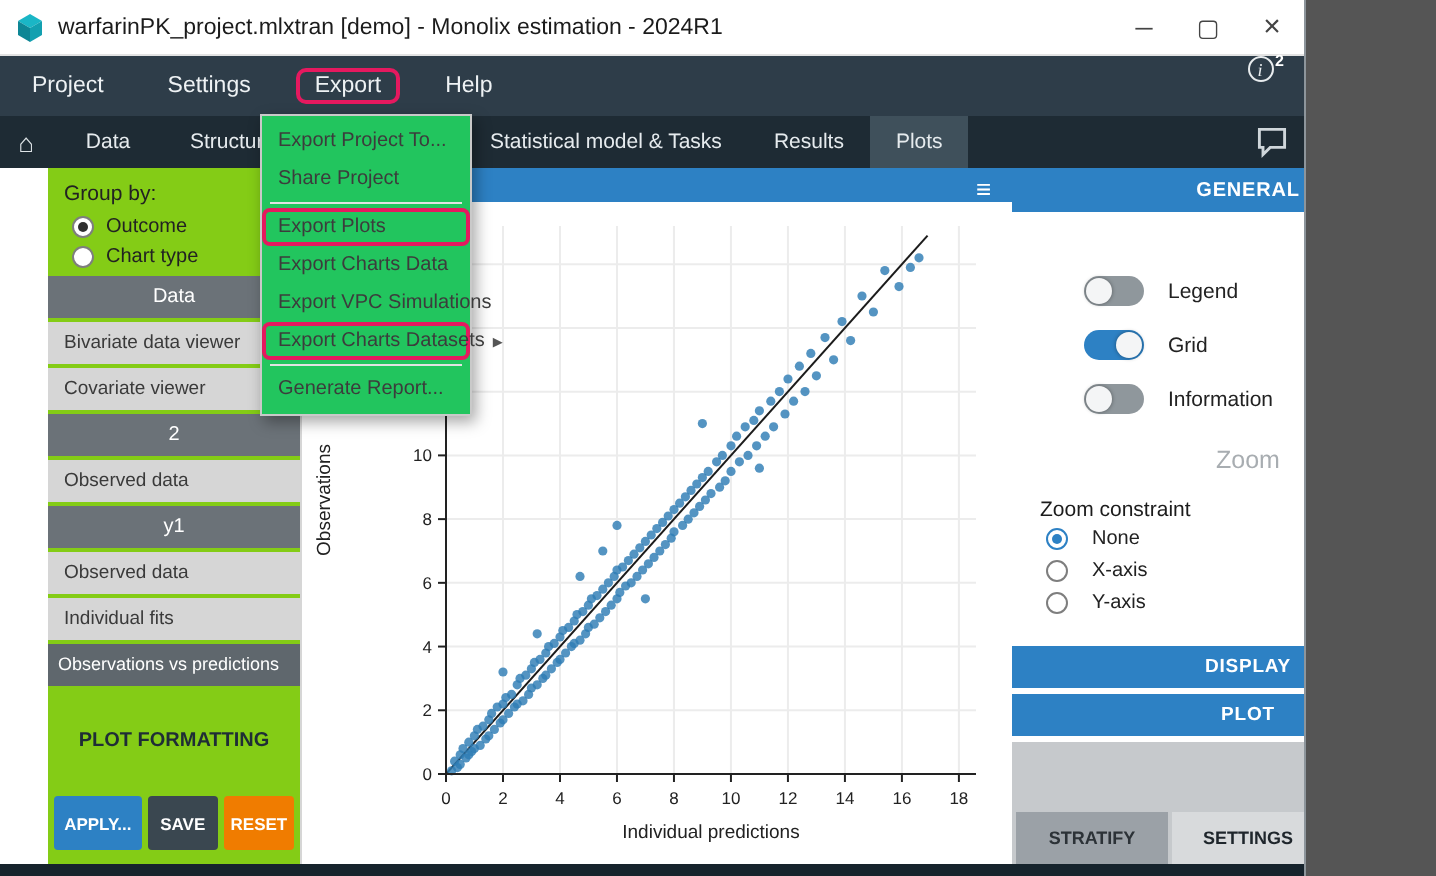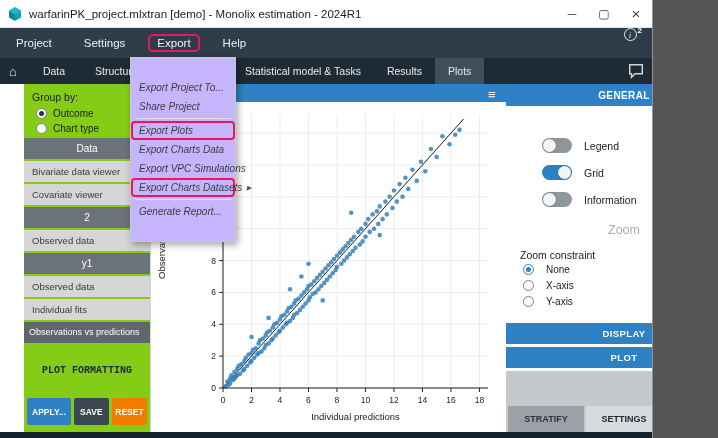--- a/index.html
+++ b/index.html
@@ -52,21 +52,21 @@
   .radio { width:11px; height:11px; border:1px solid #7e7e7e; border-radius:50%;
     position:relative; background:#fff; flex:none; }
   .radio.state-on::after { content:""; position:absolute; left:2px; top:2px; width:5px; height:5px;
     border-radius:50%; background:#2f2f2f; }
   .radio.blue.state-on { border-color:#2d81c4; }
   .radio.blue.state-on::after { background:#2d81c4; }
   .side-row { margin-top:2px; height:21px; line-height:21px; background:#d6d6d6;
     color:#3a3a3a; font-size:9.5px; padding-left:8px; white-space:nowrap; overflow:hidden; }
   .side-row.header { background:#6b7278; color:#fff; text-align:center; padding-left:0; font-size:10px; }
   .side-row.state-on { background:#5f676d; color:#fff; font-size:9px; padding-left:5px; }
-  .plot-fmt { margin-top:22px; text-align:center; font-size:10px; font-weight:bold; color:#1f2d36;font-family:Liberation Mono, monospace; }
+  .plot-fmt { margin-top:22px; text-align:center; font-size:10px; font-weight:bold; color:#1f2d36; }
   .side-buttons { position:absolute; bottom:7px; left:3px; right:3px; display:flex; gap:3px; }
   .sbtn { height:27px; border:none; color:#fff; font-weight:bold; font-size:8.5px;
     border-radius:2px; font-family:"Liberation Sans",sans-serif; }
   .sbtn.apply { flex:1.25; background:#2d81c4; }
   .sbtn.save  { flex:1;    background:#3a4750; }
   .sbtn.reset { flex:1;    background:#f07c00; }
 
   
   .plot-panel { width:355px; flex:none; background:#fff; display:flex; flex-direction:column; }
   .panel-header { height:22px; background:#2d81c4; color:#fff; display:flex;
@@ -93,22 +93,22 @@
     display:grid; place-items:center; font-size:9.5px; font-weight:bold; letter-spacing:.4px; }
   .rp-rest { flex:1; background:#c6c9cc; display:flex; align-items:flex-end; }
   .rp-tabs { display:flex; gap:2px; width:100%; padding:0 2px; }
   .rp-tab { flex:1; height:26px; background:#9ba1a7; color:#2c3237;
     display:grid; place-items:center; font-size:9px; font-weight:bold; white-space:nowrap; }
   .rp-tab.state-on { background:#d8dadc; color:#1f262c; }
 
   .bottom-strip { height:6px; background:#16232c; }
 
   
-  .export-menu { position:absolute; left:130px; top:57px; width:106px; background:#c4b5fd;
-    border:1px solid #c9c9c9; box-shadow:2px 3px 7px rgba(0,0,0,.35); z-index:50; padding:20px 0;font-style:italic; }
+  .export-menu { position:absolute; left:130px; top:57px; width:106px; background:#22c55e;
+    border:1px solid #c9c9c9; box-shadow:2px 3px 7px rgba(0,0,0,.35); z-index:50; padding:3px 0; }
   .menu-item { display:flex; align-items:center; justify-content:space-between;
     height:19px; padding:0 8px; font-size:10px; color:#3c3c3c; white-space:nowrap; }
   .menu-item.annotated { box-shadow:inset 0 0 0 2px #e5195f; border-radius:4px; }
   .submenu-arrow { font-size:6.5px; color:#555; margin-left:4px; }
   .menu-sep { height:1px; background:#e2e2e2; margin:2px 4px; }
 
   svg text { font-family:"Liberation Sans", sans-serif; }
 </style>
 </head>
 <body>

